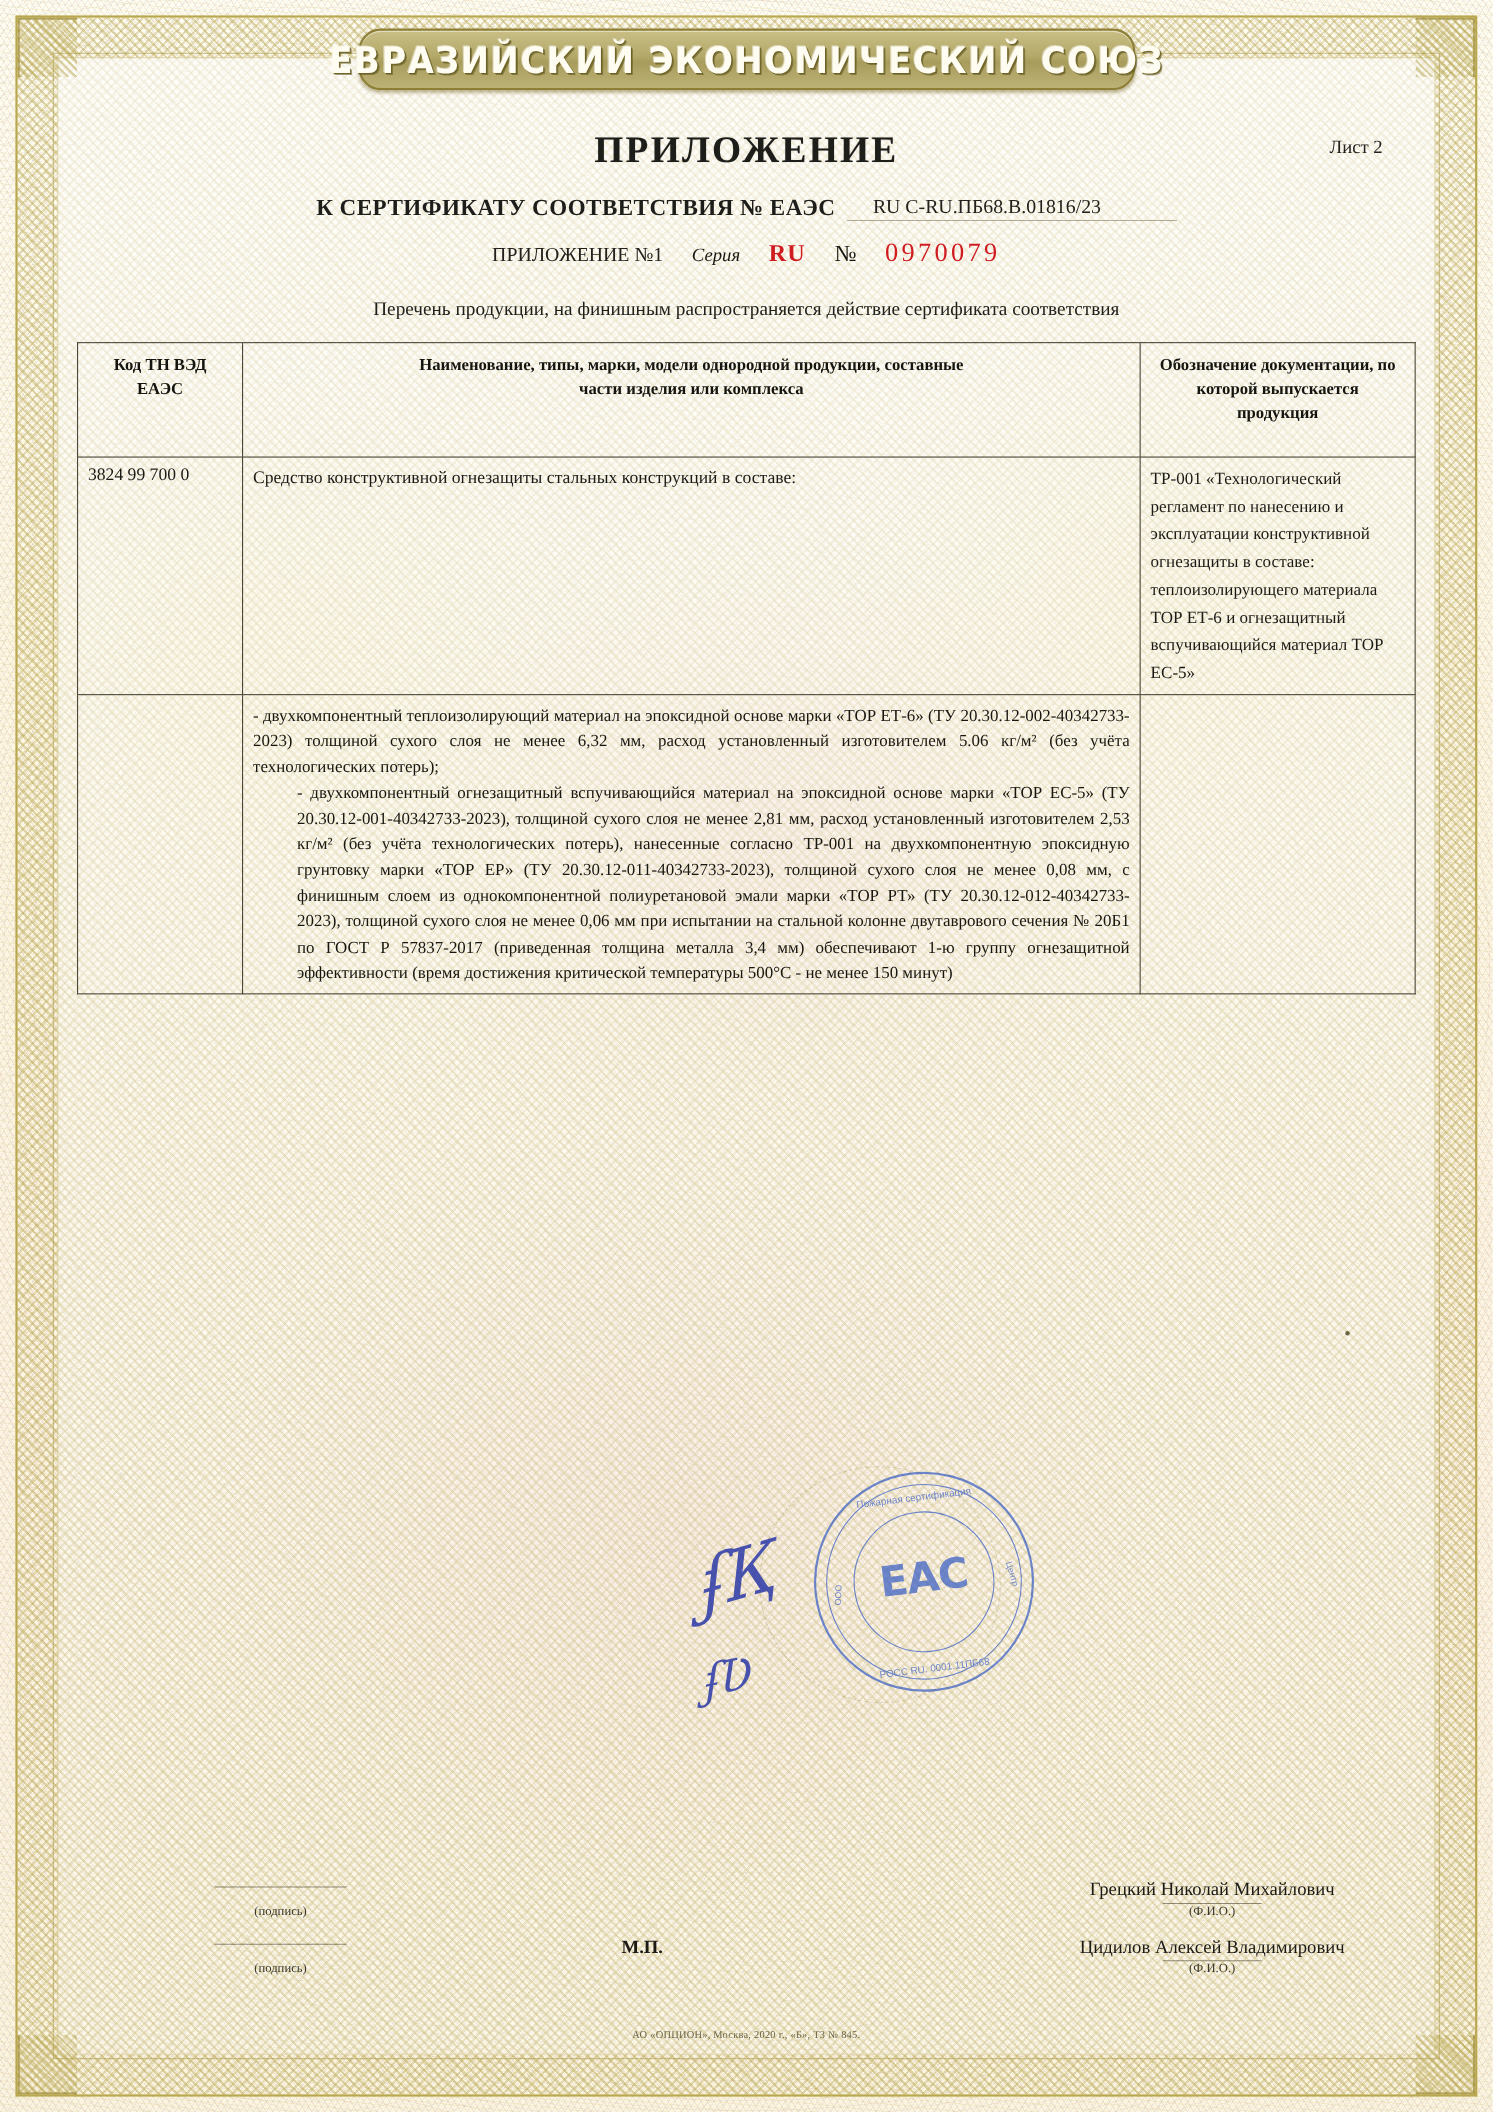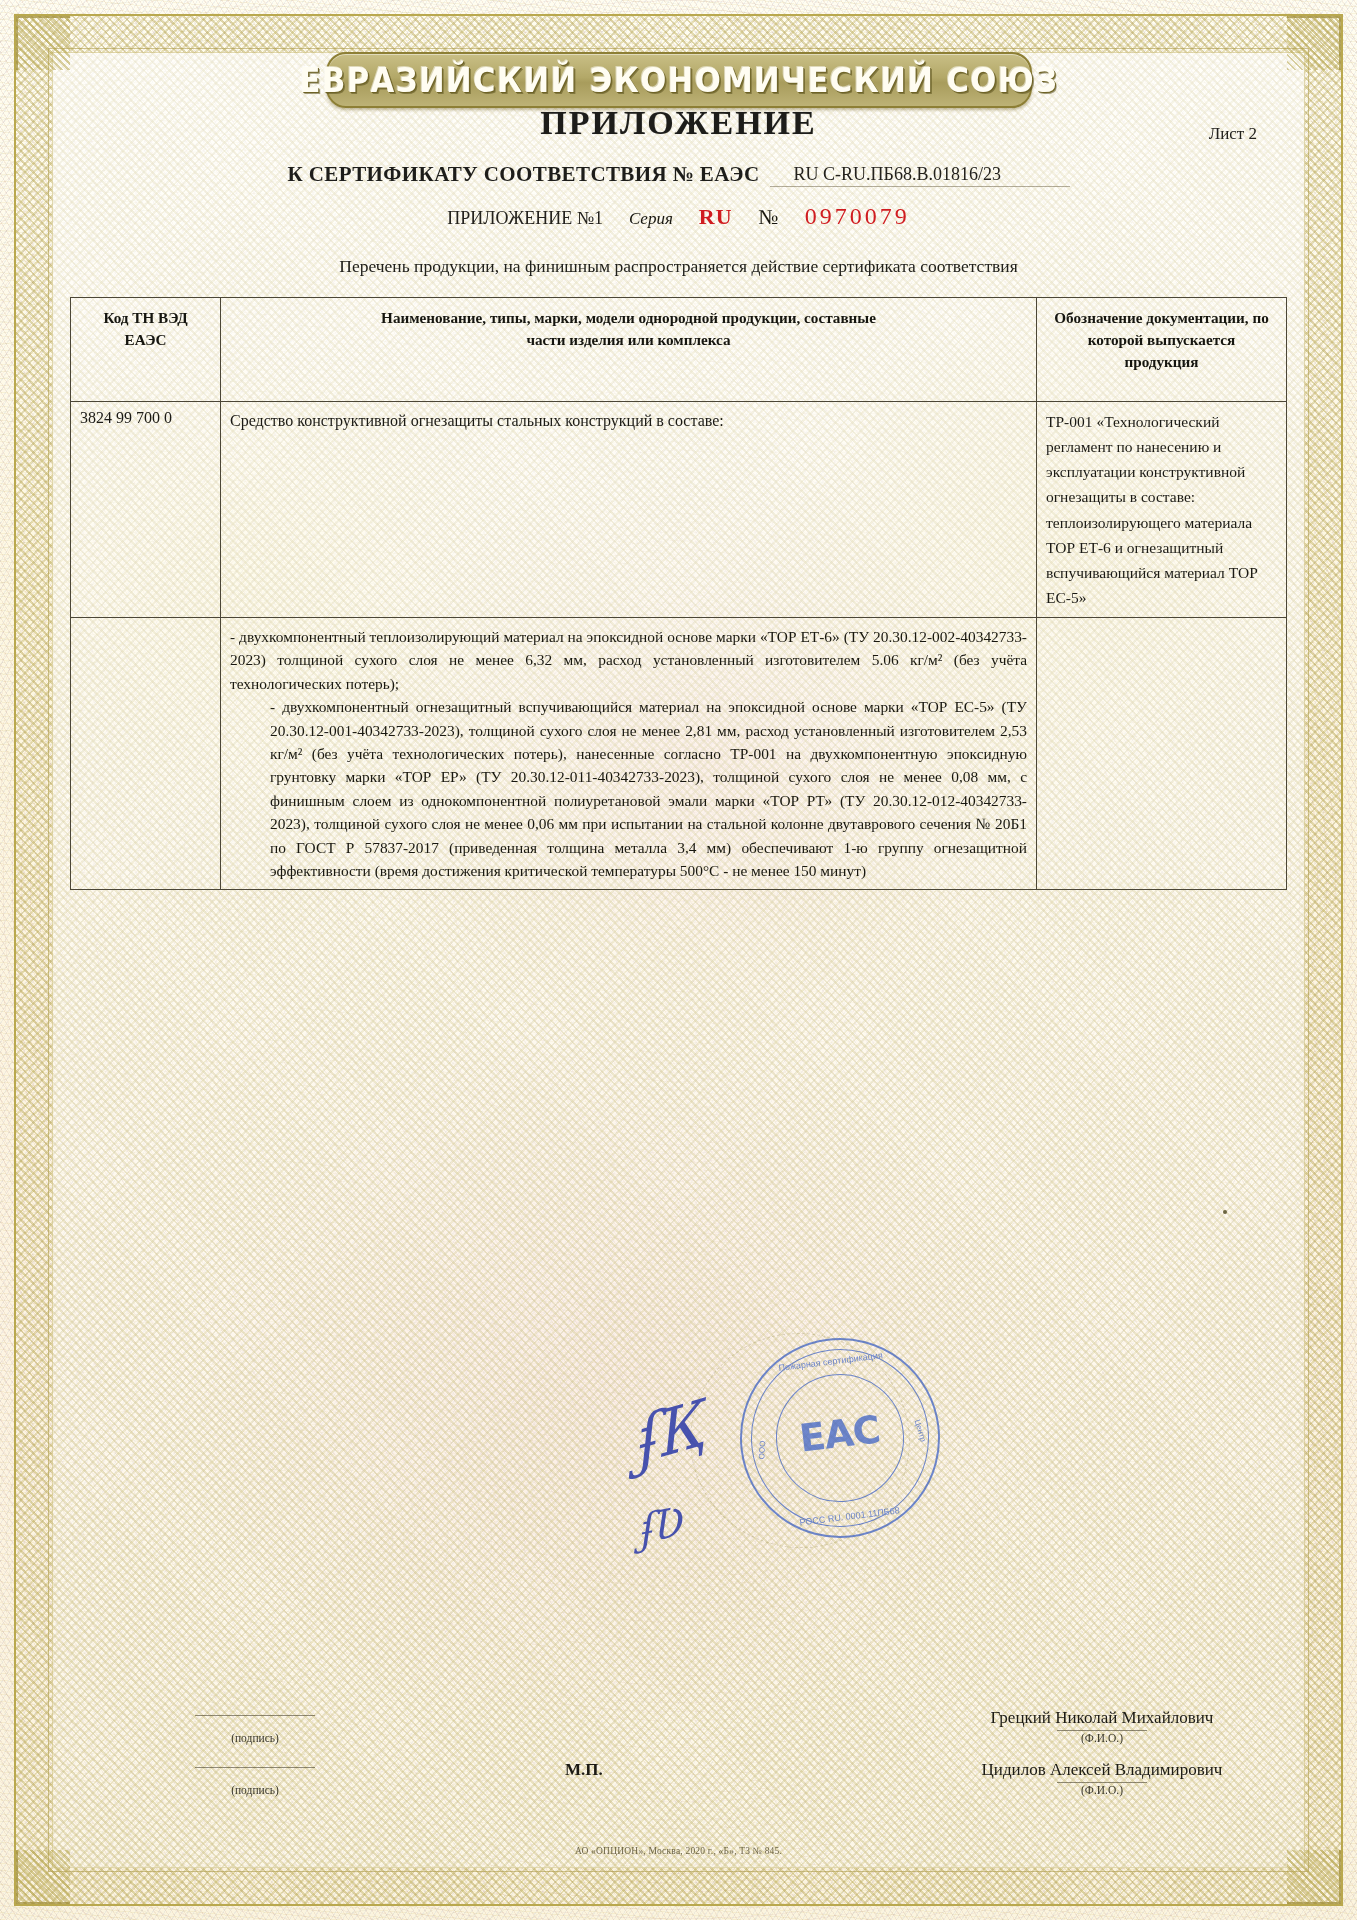--- a/index.html
+++ b/index.html
@@ -71,21 +71,21 @@
   .banner-wrap{
     position:absolute; left:0; right:0; top:26px;
     display:flex; justify-content:center;
   }
   .banner{
     width:706px; height:56px;
     border-radius:20px;
     border:2px solid #8d7f35;
     background:linear-gradient(#c9bf86,#b3a868 45%,#a89c5c 55%,#bdb276);
     box-shadow:0 2px 3px rgba(120,105,45,.45), inset 0 1px 0 rgba(255,255,255,.45);
-    display:flex; align-items:center; justify-content:center;margin-top:26px;
+    display:flex; align-items:center; justify-content:center;
   }
   .banner span{
     font-family:"DejaVu Sans", sans-serif;
     font-weight:bold;
     font-size:33px;
     letter-spacing:1.5px;
     color:#fffdf2;
     transform:scaleX(.93);
     text-shadow:
       1px 1px 0 #6e6326, 2px 2px 0 rgba(90,80,30,.55),
@@ -96,21 +96,21 @@
   
   .content{
     position:absolute; left:70px; right:70px; top:100px;
   }
   .title{
     text-align:center;
     font-size:34px;
     font-weight:bold;
     letter-spacing:2px;
     color:#1d1d1a;
-    margin-top:4px;
+    margin-top:18px;
     text-shadow:0 0 1px rgba(0,0,0,.25);
   }
   .sheet-no{
     position:absolute; right:30px; top:24px;
     font-size:17px; color:#22211d;
   }
   .line2{
     margin-top:20px;
     display:flex; align-items:flex-end; justify-content:center; gap:10px;
   }

